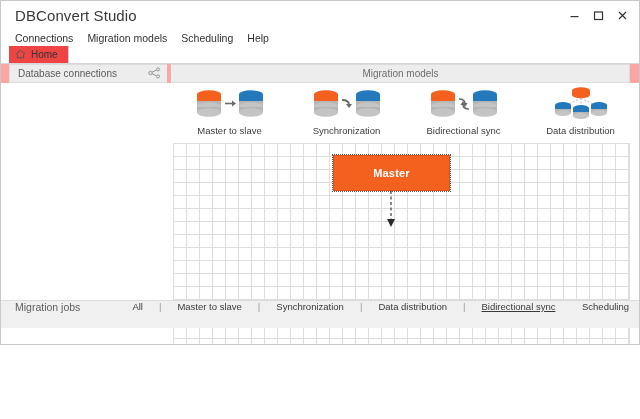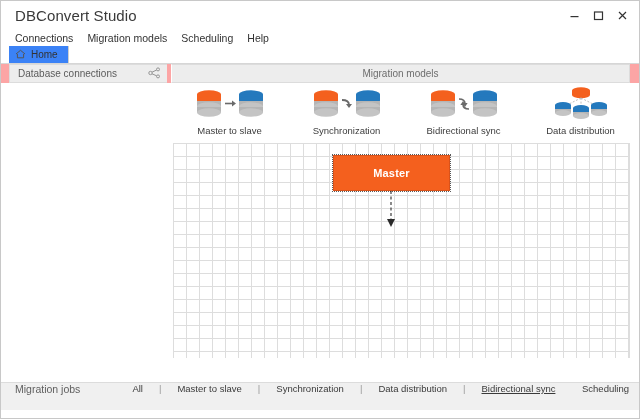--- a/index.html
+++ b/index.html
@@ -8,21 +8,21 @@
     width: 640px;
     height: 419px;
     overflow: hidden;
     background: #ffffff;
     font-family: "Liberation Sans", sans-serif;
   }
 
   #app {
     position: relative;
     width: 640px;
-    height: 419px;
+    height: 345px;
     background: #ffffff;
     border: 1px solid #c8c8c8;
     overflow: hidden;
   }
 
   
   .titlebar {
     position: relative;
     height: 28px;
     background: #ffffff;
@@ -82,21 +82,21 @@
     border-bottom: 1px solid #d6d6d6;
   }
   .tab {
     height: 17px;
     display: flex;
     align-items: center;
     gap: 5px;
     padding: 0 10px 0 6px;
     font-size: 10px;
     color: #333;
-    background: #3b82f6;
+    background: #ef4444;
     border-right: 1px solid #cfcfcf;
     cursor: default;
   }
   .tab .house { display: block; }
 
   
   .panel-heads {
     display: flex;
     height: 19px;
     background: #fca5a5;
@@ -254,21 +254,21 @@
     align-items: center;
     justify-content: center;
     font-family: "Liberation Sans", sans-serif;
     cursor: default;
     white-space: nowrap;
   }
 
   
   .statusbar {
     position: absolute;
-    left: 0; right: 0; bottom: 8px;
+    left: 0; right: 0; bottom: 16px;
     height: 28px;
     background: #f0f0f0;
     border-top: 1px solid #dcdcdc;
     display: flex;
     align-items: center;
     padding: 0 10px 16px 14px;
   }
   .sb-title {
     font-size: 10.5px;
     color: #5f5f5f;

